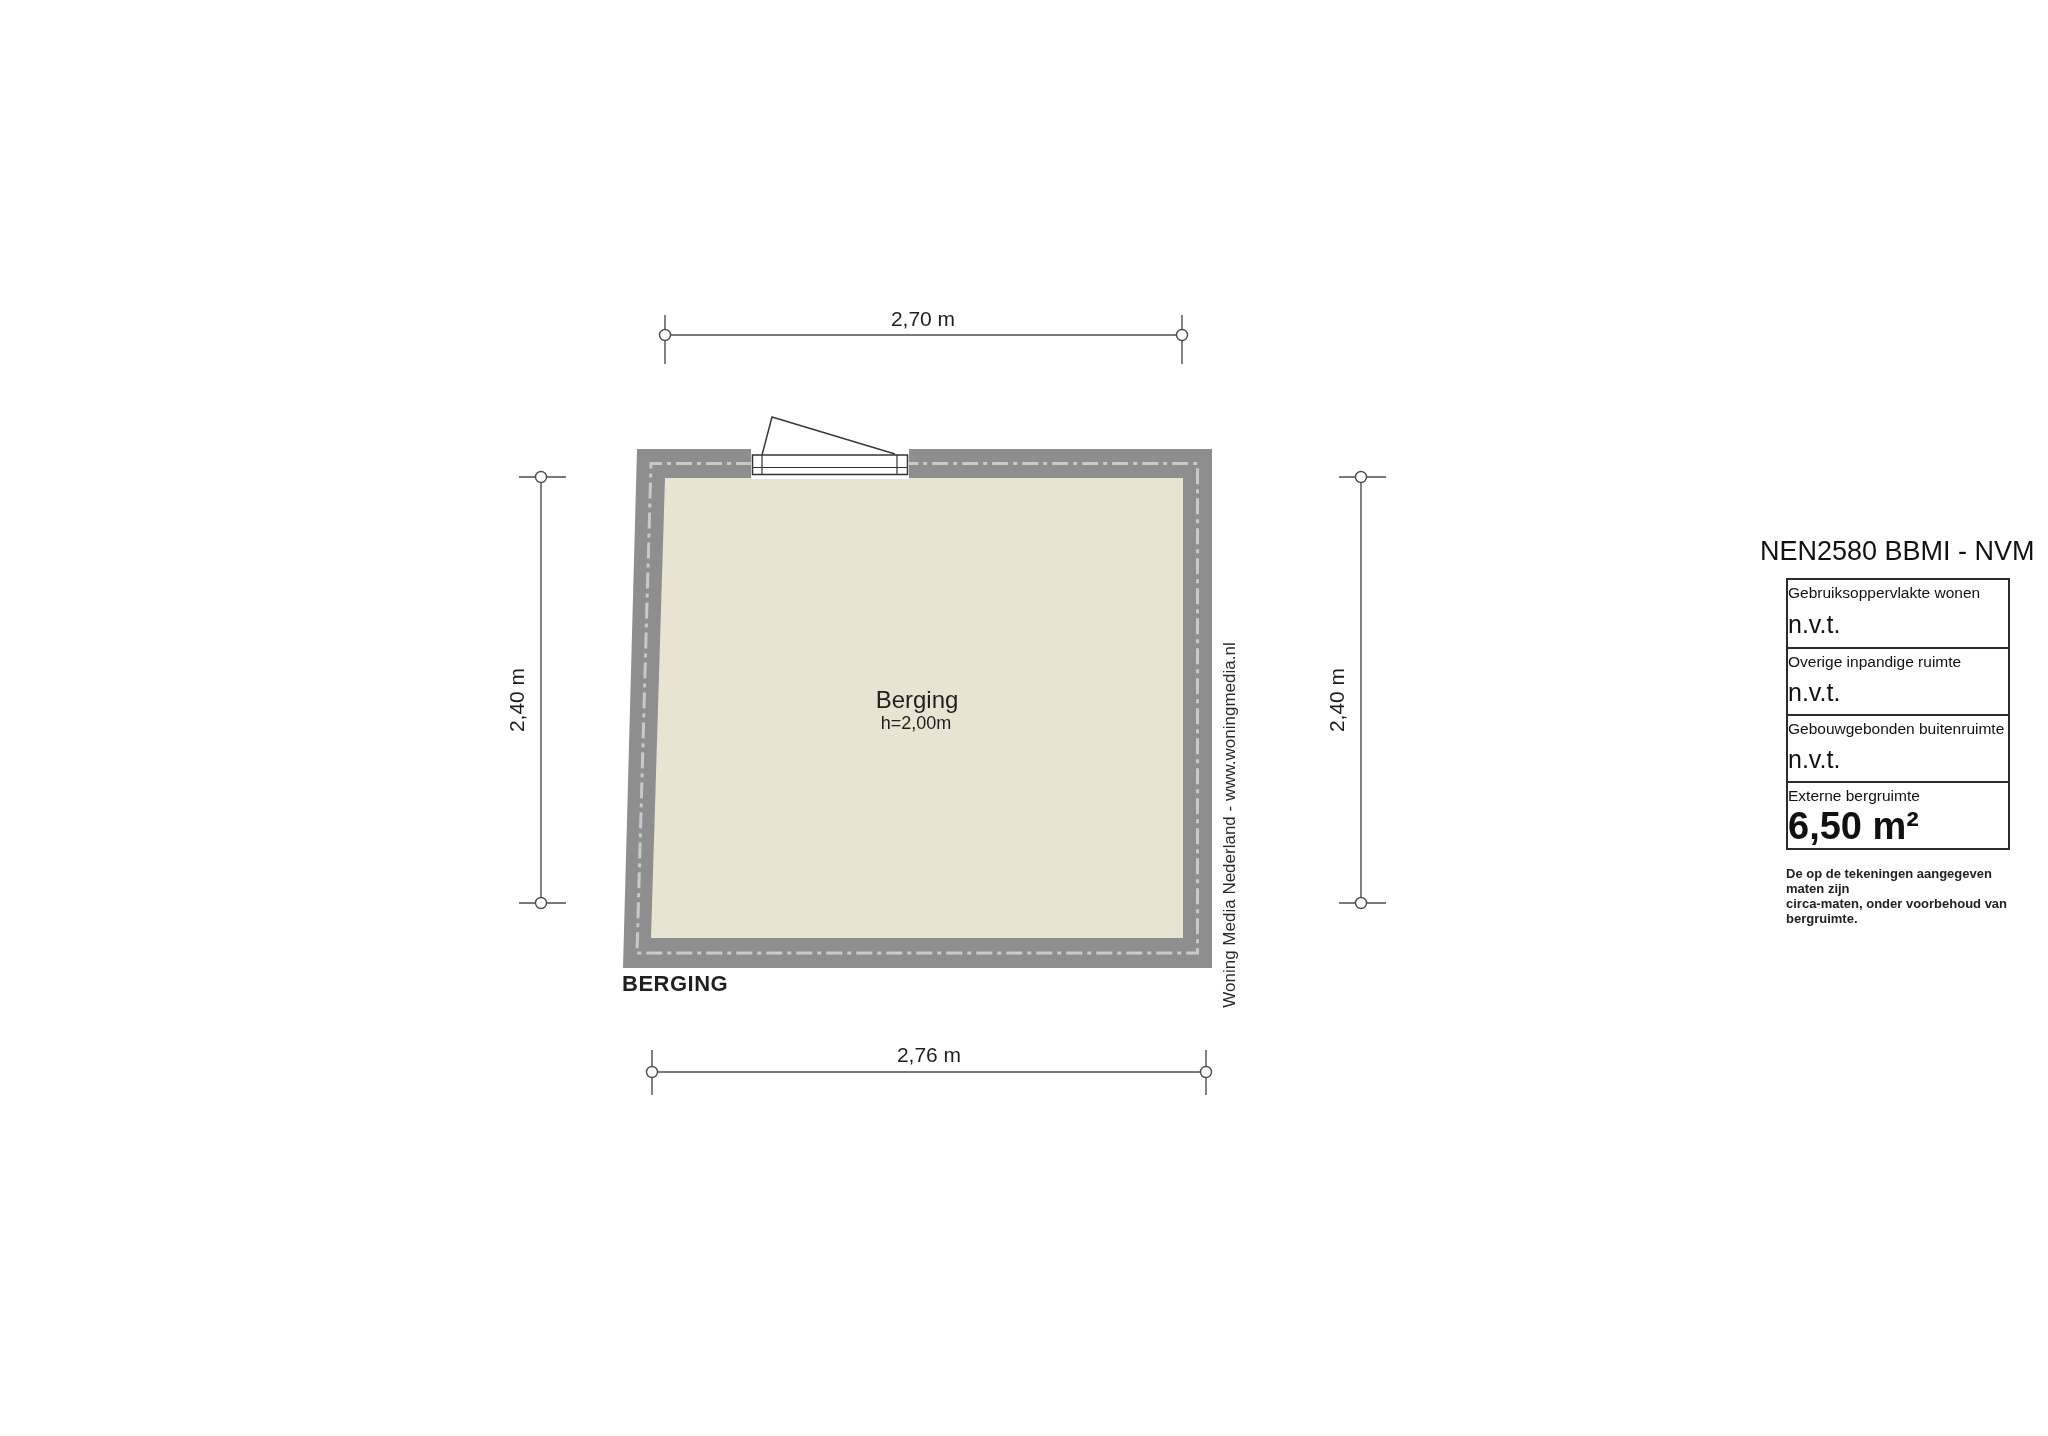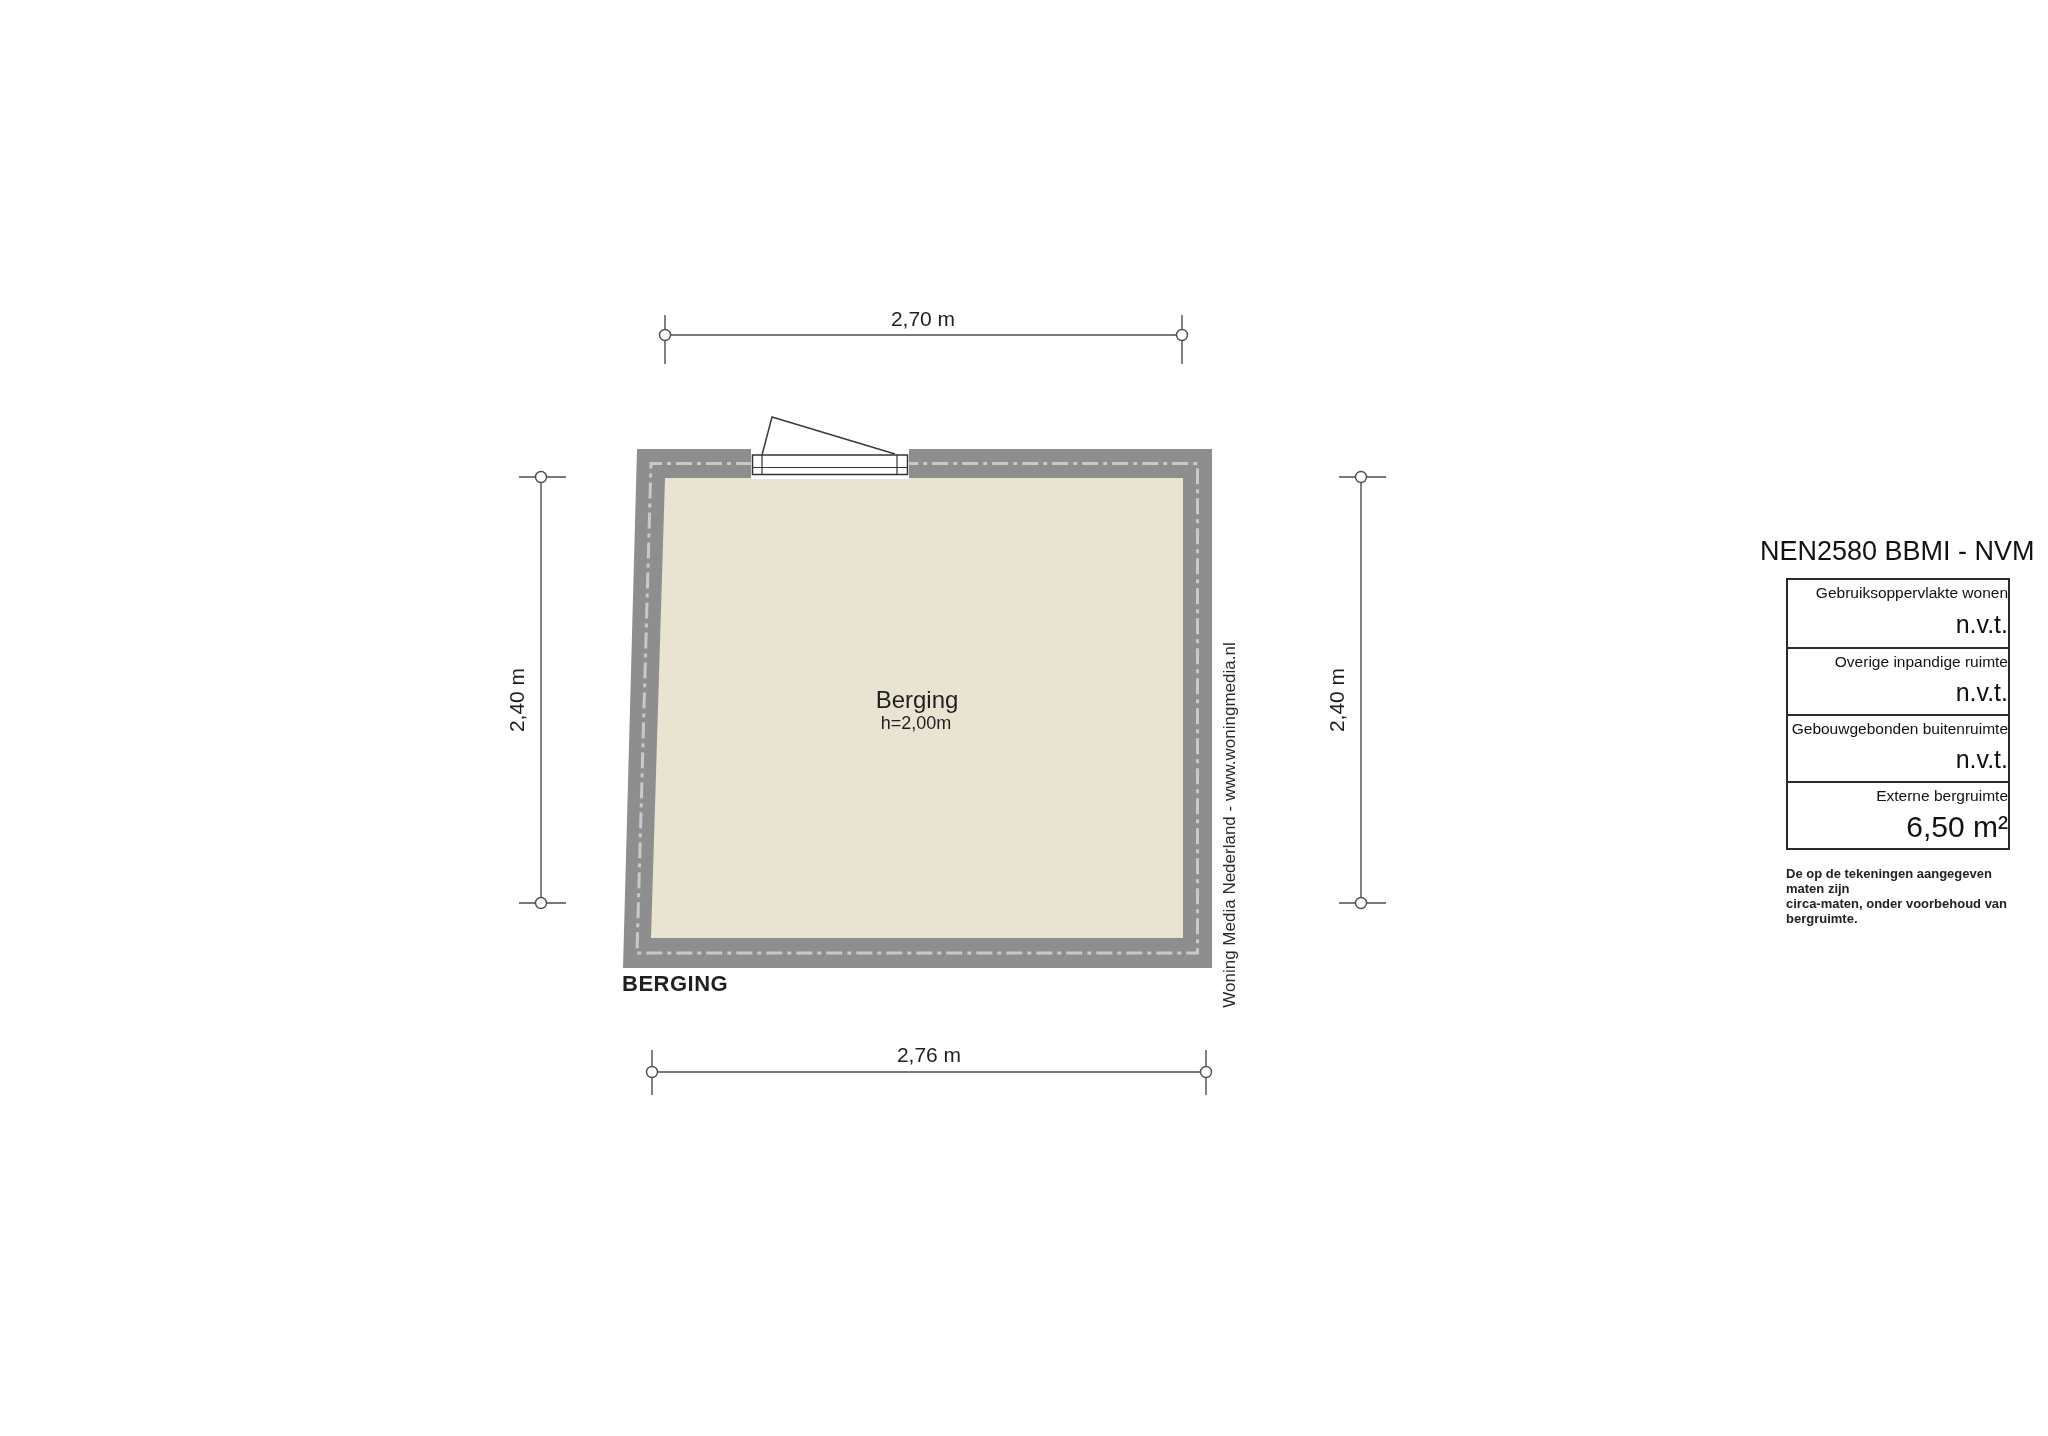--- a/index.html
+++ b/index.html
@@ -19,27 +19,27 @@
   .legend{position:absolute;left:1760px;top:536px;width:260px;}
   .legend-title{
     width:260px;text-align:left;font-size:27px;line-height:30px;
     white-space:nowrap;color:#111;
   }
   .legend-table{
     position:absolute;left:26px;top:42px;width:224px;
     border:2px solid #2b2b2b;background:#fff;box-sizing:border-box;
   }
   .legend-row{
-    height:67px;display:flex;flex-direction:column;align-items:flex-end;
+    height:67px;display:flex;flex-direction:column;align-items:flex-start;
     border-top:2px solid #2b2b2b;box-sizing:border-box;
   }
   .legend-row:first-child{border-top:none;}
   .legend-row-label{font-size:15.5px;margin-top:4px;white-space:nowrap;color:#111;}
   .legend-row-value{flex:1;display:flex;align-items:center;font-size:25px;color:#111;}
-  .legend-row-value.big{font-size:30px;}
+  .legend-row-value.big{font-size:38px;font-weight:bold;}
   .legend-disclaimer{
     position:absolute;left:26px;top:330px;width:232px;
     font-size:13px;line-height:15px;color:#222;font-weight:bold;
   }
 </style>
 </head>
 <body>
 
 <svg id="plan-svg" width="2048" height="1436" viewBox="0 0 2048 1436">
 

